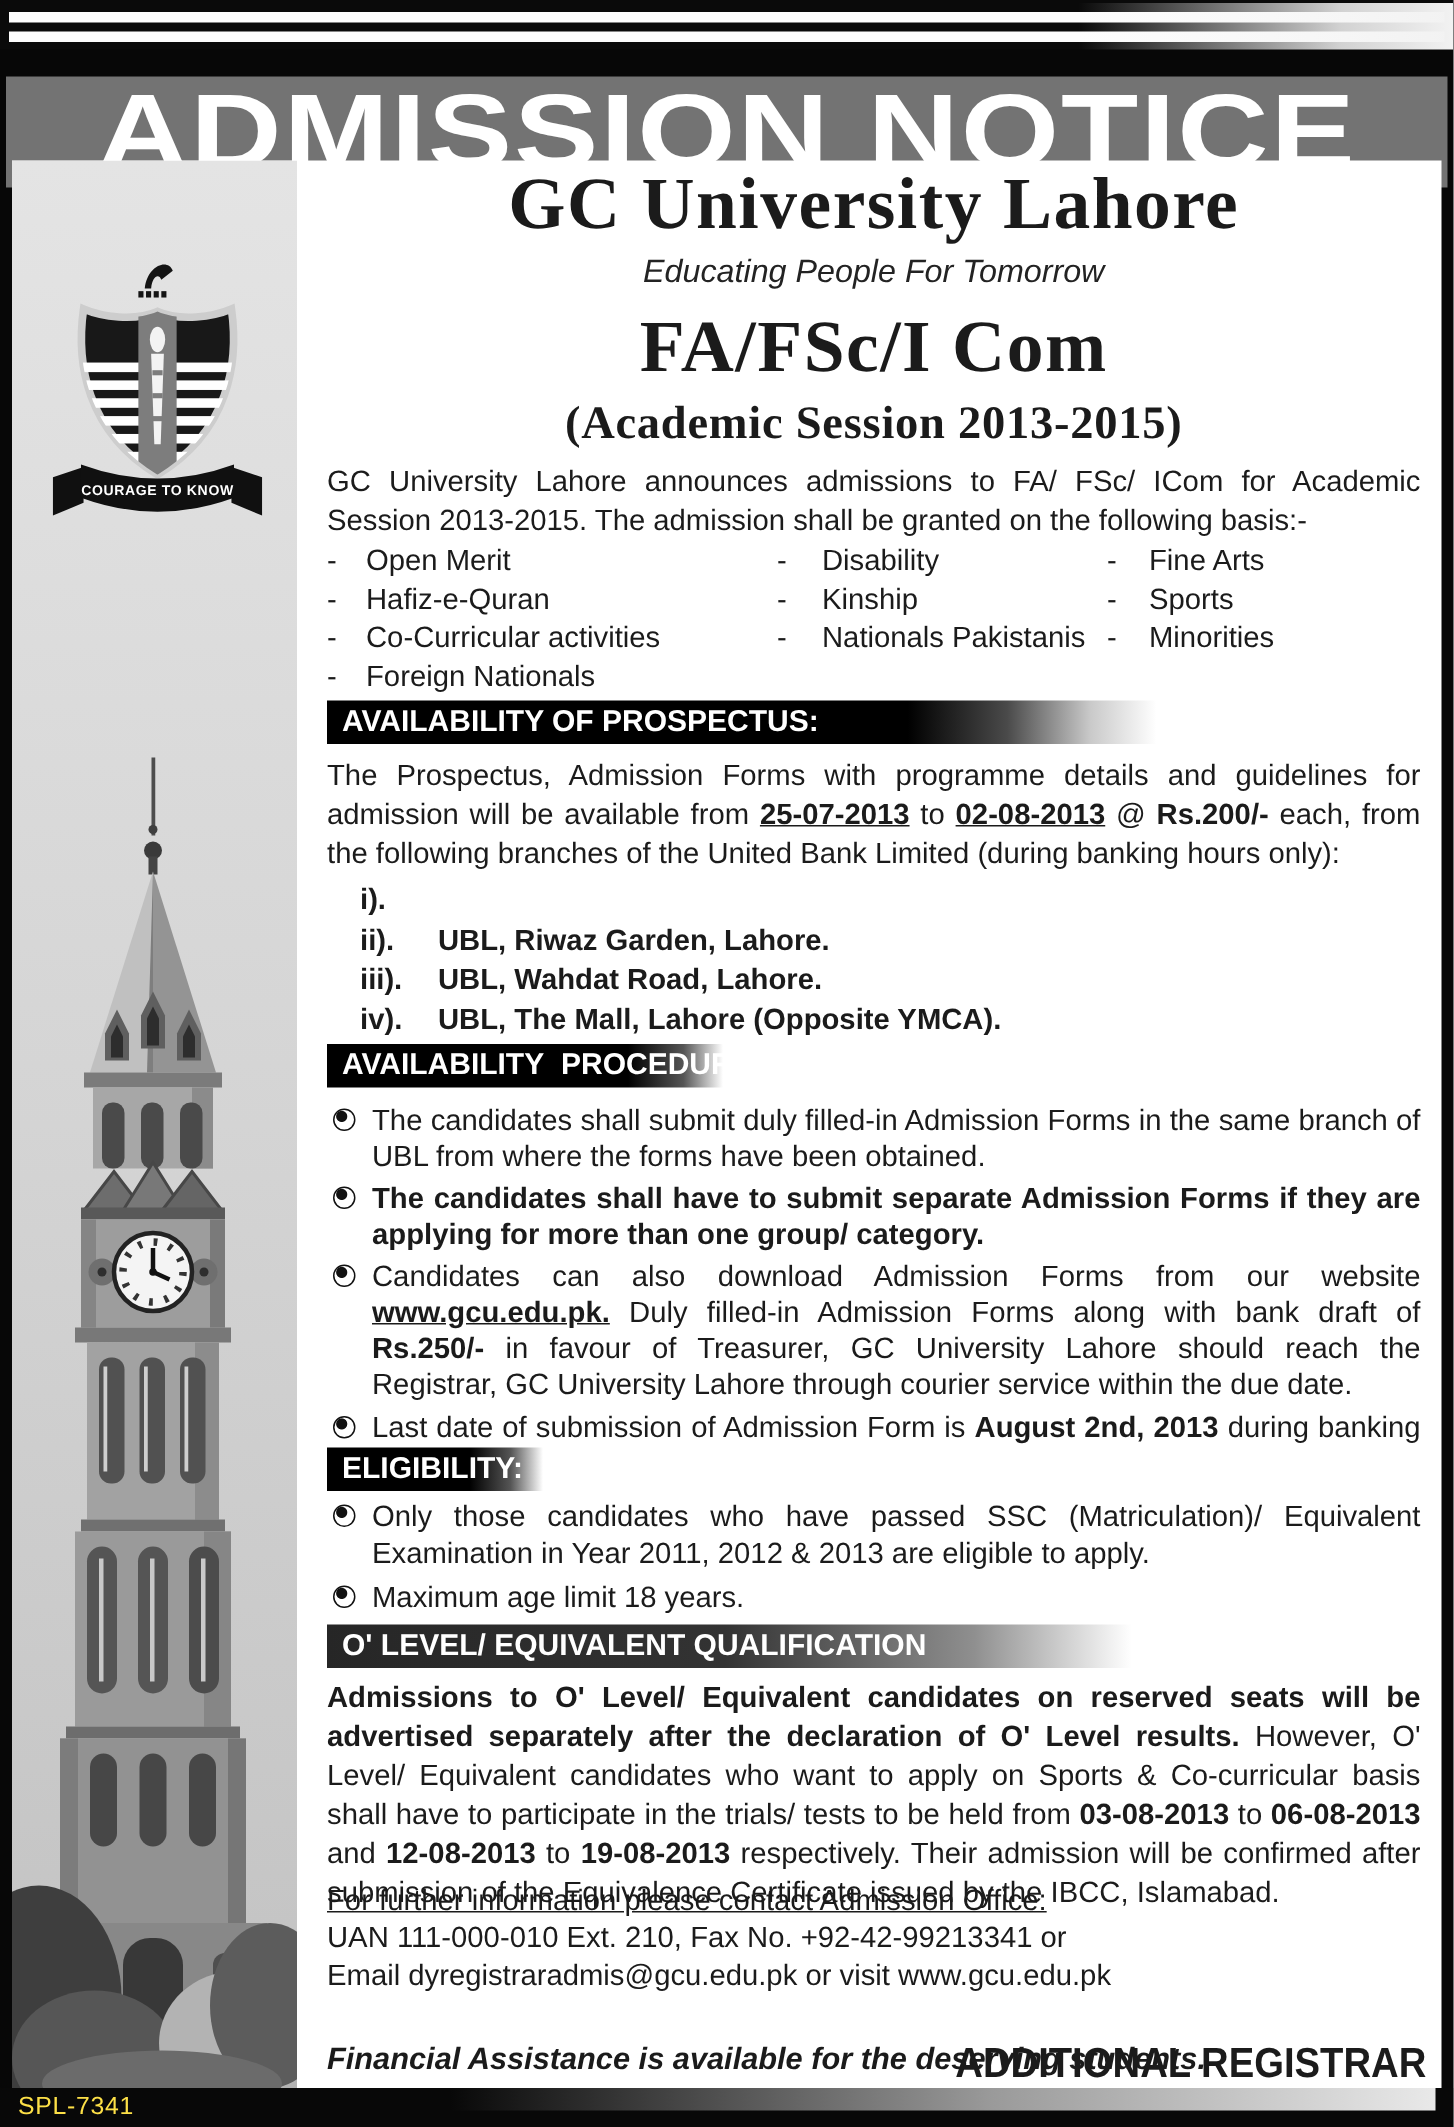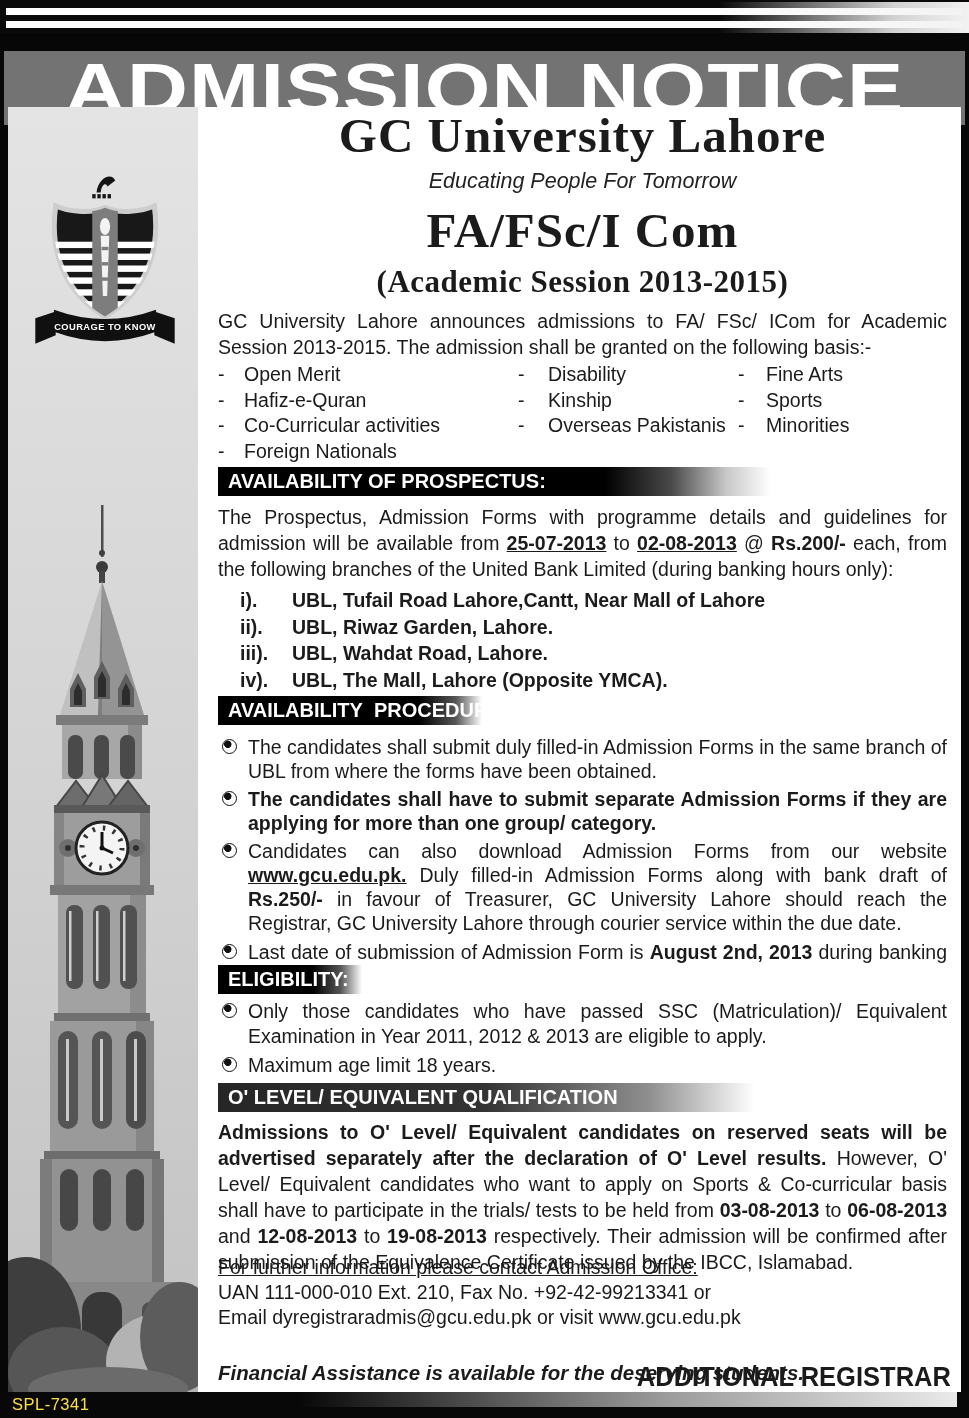--- a/index.html
+++ b/index.html
@@ -225,35 +225,34 @@
       <div class="sec body just intro">GC University Lahore announces admissions to FA/ FSc/ ICom for Academic Session 2013-2015. The admission shall be granted on the following basis:-</div>
 
       <div class="sec cats">
         <div class="cat-row">
           <span class="cd1">-</span><span class="cc1">Open Merit</span><span class="cd2">-</span><span class="cc2">Disability</span><span class="cd3">-</span><span>Fine Arts</span>
         </div>
         <div class="cat-row">
           <span class="cd1">-</span><span class="cc1">Hafiz-e-Quran</span><span class="cd2">-</span><span class="cc2">Kinship</span><span class="cd3">-</span><span>Sports</span>
         </div>
         <div class="cat-row">
-          <span class="cd1">-</span><span class="cc1">Co-Curricular activities</span><span class="cd2">-</span><span class="cc2">Overseas Pakistanis</span><span class="cd3">-</span><span>Minorities</span>
+          <span class="cd1">-</span><span class="cc1">Co-Curricular activities</span><span class="cd2">-</span><span class="cc2">Nationals Pakistanis</span><span class="cd3">-</span><span>Minorities</span>
         </div>
         <div class="cat-row">
           <span class="cd1">-</span><span class="cc1">Foreign Nationals</span><span class="cd2"></span><span class="cc2"></span><span class="cd3"></span><span></span>
         </div>
       </div>
 
       <div class="bar bar-avail">AVAILABILITY OF PROSPECTUS:</div>
 
       <div class="sec body just prosp"><span>The Prospectus, Admission Forms with programme details and guidelines for admission will be available from </span><span class="b u">25-07-2013</span><span> to </span><span class="b u">02-08-2013</span><span> @ </span><span class="b">Rs.200/-</span><span> each, from the following branches of the United Bank Limited (during banking hours only):</span></div>
 
       <div class="sec branches">
         <div class="branch">
             <span class="bn">i).</span>
-            <span>UBL, Tufail Road Lahore,Cantt, Near Mall of Lahore</span>
           </div>
         <div class="branch">
             <span class="bn">ii).</span>
             <span>UBL, Riwaz Garden, Lahore.</span>
           </div>
         <div class="branch">
             <span class="bn">iii).</span>
             <span>UBL, Wahdat Road, Lahore.</span>
           </div>
         <div class="branch">

